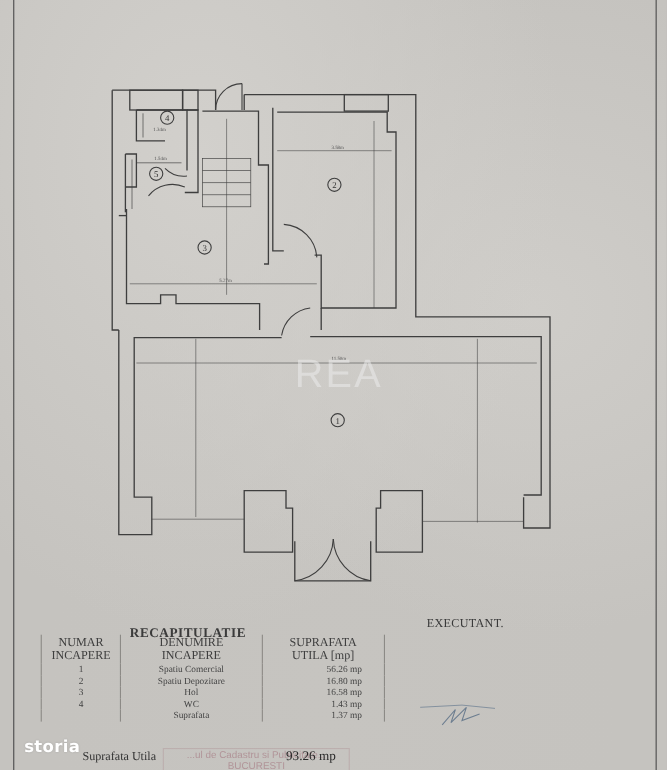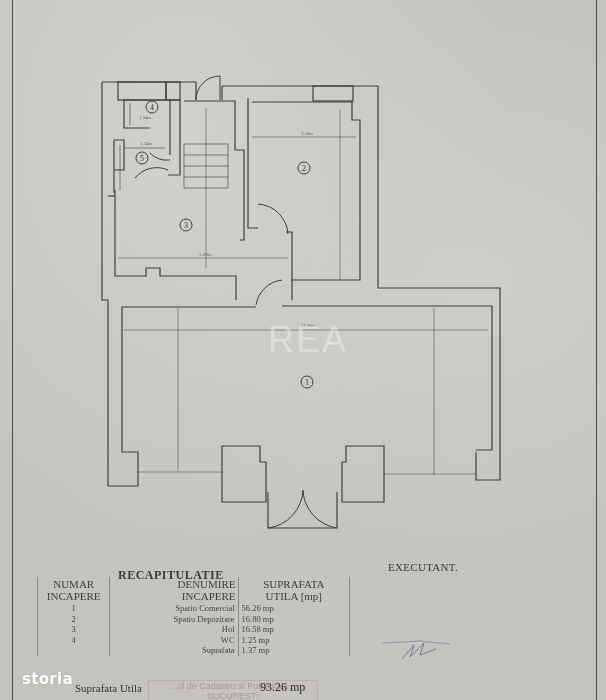--- a/index.html
+++ b/index.html
@@ -43,23 +43,23 @@
     }
     table.recap th {
       font-weight: normal; font-size: 11px; line-height: 12px; padding: 1px 2px;
       border-left: 1px solid #8c8a86; border-right: 1px solid #8c8a86; color: #3f3f3f;
     }
     table.recap td {
       font-size: 8.5px; line-height: 10.5px; padding: 0 3px;
       border-left: 1px solid #8c8a86; border-right: 1px solid #8c8a86;
     }
     table.recap th.c1, table.recap td.c1 { width: 58px; text-align: center; }
-    table.recap th.c2, table.recap td.c2 { width: 108px; text-align: right; }
+    table.recap th.c2, table.recap td.c2 { width: 108px; text-align: center; }
     table.recap th.c3 { width: 95px; text-align: center; }
-    table.recap td.c3 { text-align: left; padding-right: 20px; margin-left: 39px; }
+    table.recap td.c3 { text-align: right; padding-right: 20px; margin-left: 39px; }
     .total-label {
       position: absolute; left: 75px; top: 682px; font-size: 11px; color: #333;
     }
     .total-value {
       position: absolute; left: 260px; top: 680px; font-size: 12px; color: #2a2a2a;
     }
     .stamp {
       position: absolute; left: 148px; top: 680px; width: 168px; height: 20px;
       font-family: "Liberation Sans", sans-serif; font-size: 9px; color: rgba(160,110,120,0.55);
       white-space: nowrap; overflow: hidden; line-height: 10px; text-align: center;
@@ -201,21 +201,21 @@
         <td class="c3">16.80 mp</td>
       </tr>
       <tr>
         <td class="c1">3</td>
         <td class="c2">Hol</td>
         <td class="c3">16.58 mp</td>
       </tr>
       <tr>
         <td class="c1">4</td>
         <td class="c2">WC</td>
-        <td class="c3">1.25 mp</td>
+        <td class="c3">1.43 mp</td>
       </tr>
       <tr>
         <td class="c1"></td>
         <td class="c2">Suprafata</td>
         <td class="c3">1.37 mp</td>
       </tr>
     </tbody>
   </table>
 
   <div class="stamp">

